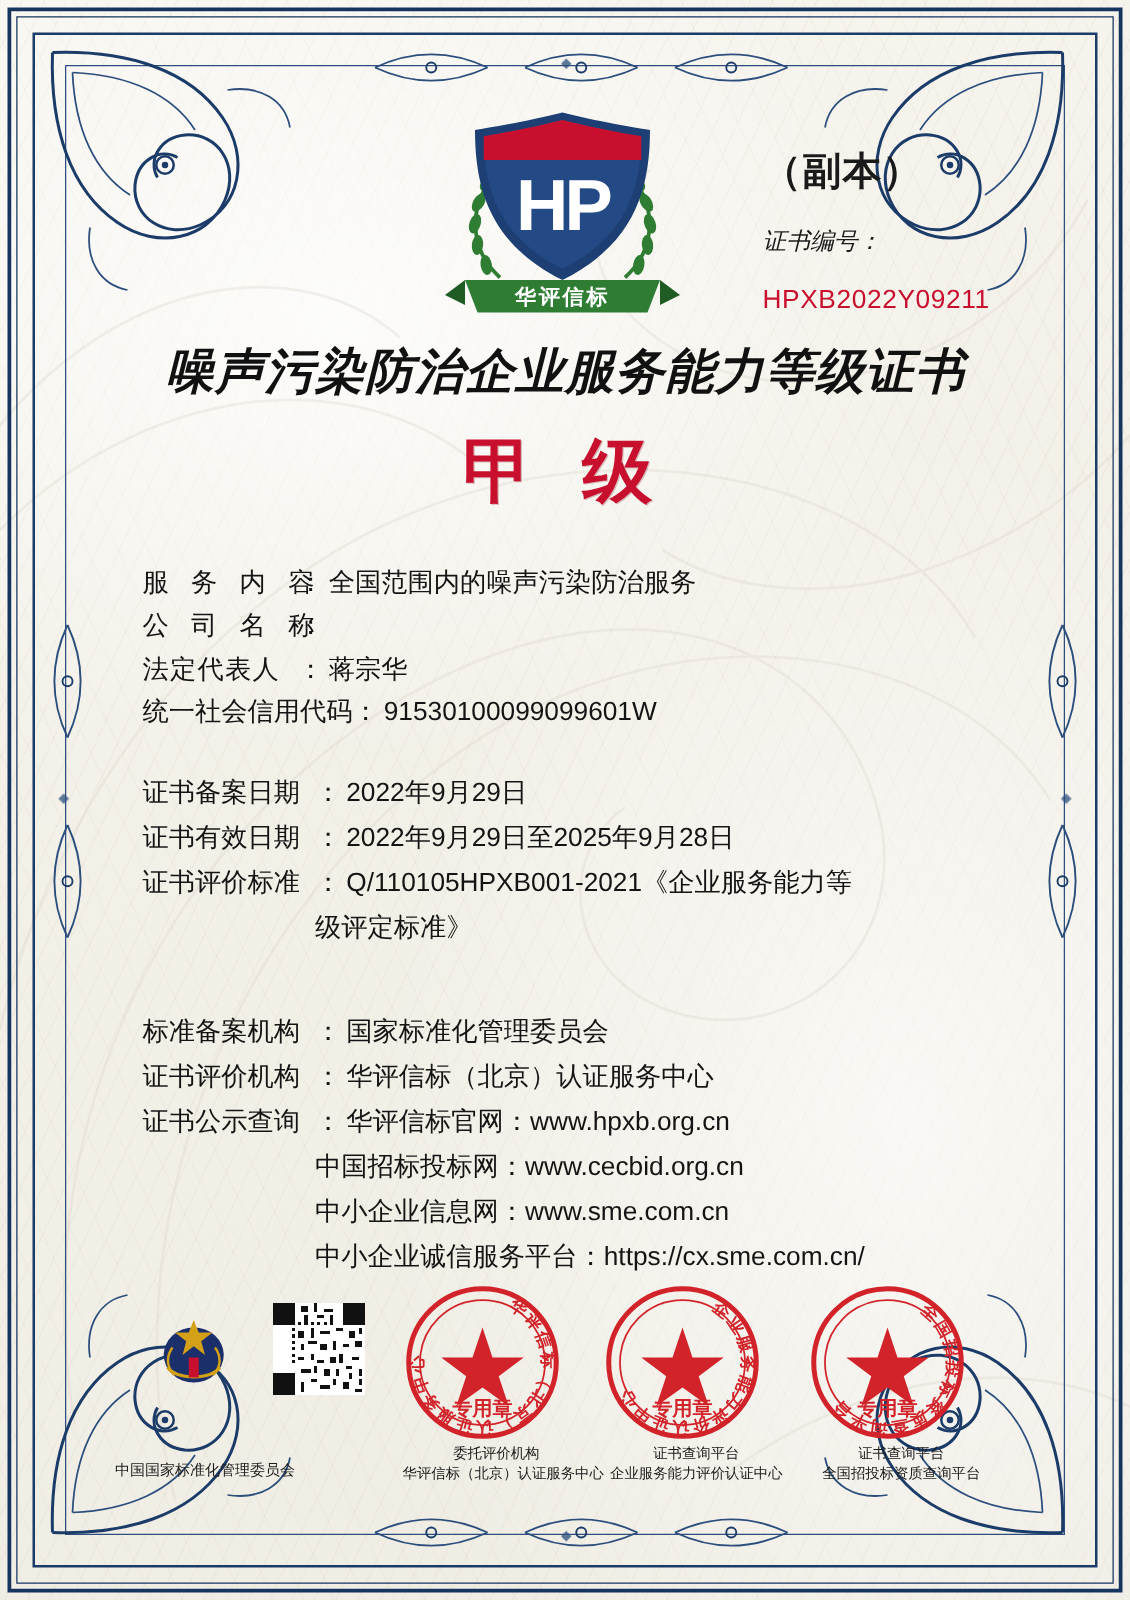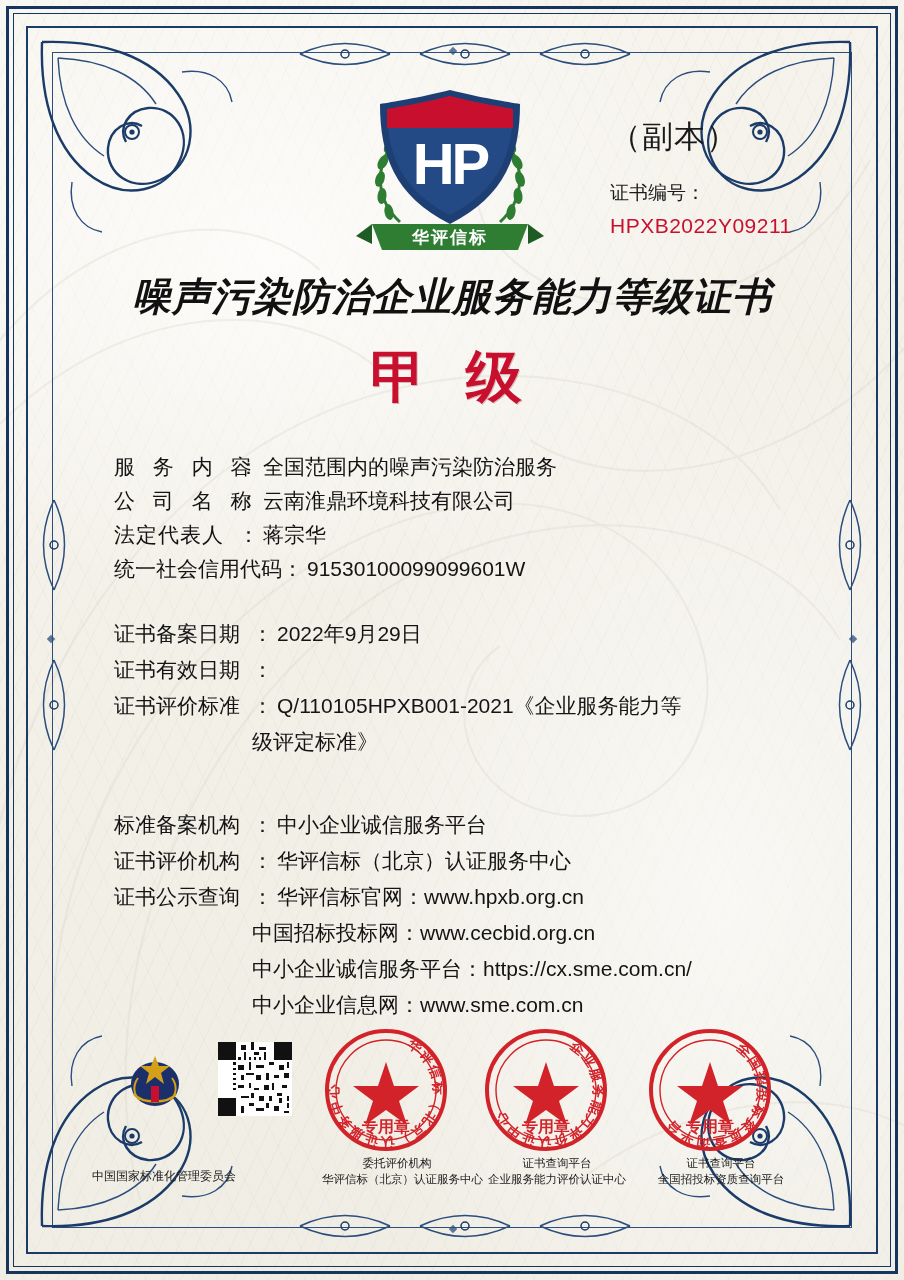--- a/index.html
+++ b/index.html
@@ -100,29 +100,30 @@
   }
   .header-right {
     position: absolute;
     left: 540px;
     top: 50px;
     width: 230px;
     text-align: left;
   }
   .copy-label {
     font-size: 31px;
-    font-weight: normal;
+    font-weight: bold;
     color: #1a1a1a;
     letter-spacing: 1px;
     margin-bottom: 22px;
   }
   .cert-no-label {
     font-size: 19px;
     color: #1a1a1a;
-    margin-bottom: 8px;
+    margin-bottom: 22px;
+    font-style: italic;
   }
   .cert-no-value {
     font-size: 21px;
     font-weight: normal;
     color: #c8102e;
     letter-spacing: 0.5px;
   }
 
   
   .main-title {
@@ -358,21 +359,20 @@
 
     <div class="info-block">
       <div class="info-row">
         <span class="info-label lbl-w4">服 务 内 容</span>
         <span class="info-colon">：</span>
         <span class="info-value">全国范围内的噪声污染防治服务</span>
       </div>
       <div class="info-row">
         <span class="info-label lbl-w4">公 司 名 称</span>
         <span class="info-colon">：</span>
-        <span class="info-value">云南淮鼎环境科技有限公司</span>
       </div>
       <div class="info-row">
         <span class="info-label lbl-w5">法定代表人</span>
         <span class="info-colon">：</span>
         <span class="info-value">蒋宗华</span>
       </div>
       <div class="info-row">
         <span class="info-label" style="width:auto;">统一社会信用代码</span>
         <span class="info-colon">：</span>
         <span class="info-value">91530100099099601W</span>
@@ -381,48 +381,49 @@
 
     <div class="info-block block2">
       <div class="info-row">
         <span class="info-label">证书备案日期</span>
         <span class="info-colon">：</span>
         <span class="info-value">2022年9月29日</span>
       </div>
       <div class="info-row">
         <span class="info-label">证书有效日期</span>
         <span class="info-colon">：</span>
+        <span class="info-value">2022年9月29日至2025年9月28日</span>
       </div>
       <div class="info-row">
         <span class="info-label">证书评价标准</span>
         <span class="info-colon">：</span>
         <span class="info-value">Q/110105HPXB001-2021《企业服务能力等</span>
       </div>
       <div class="sub-line">级评定标准》</div>
     </div>
 
     <div class="info-block block3">
       <div class="info-row">
         <span class="info-label">标准备案机构</span>
         <span class="info-colon">：</span>
-        <span class="info-value">中小企业诚信服务平台</span>
+        <span class="info-value">国家标准化管理委员会</span>
       </div>
       <div class="info-row">
         <span class="info-label">证书评价机构</span>
         <span class="info-colon">：</span>
         <span class="info-value">华评信标（北京）认证服务中心</span>
       </div>
       <div class="info-row">
         <span class="info-label">证书公示查询</span>
         <span class="info-colon">：</span>
         <span class="info-value">华评信标官网：www.hpxb.org.cn</span>
       </div>
       <div class="sub-line">中国招标投标网：www.cecbid.org.cn</div>
+      <div class="sub-line">中小企业信息网：www.sme.com.cn</div>
       <div class="sub-line">中小企业诚信服务平台：https://cx.sme.com.cn/</div>
-      <div class="sub-line">中小企业信息网：www.sme.com.cn</div>
     </div>
 
     <div class="footer">
 
       <div class="footer-item" style="left:40px; top:22px; width:90px;">
         <svg class="natl-emblem" viewBox="0 0 58 62">
           <ellipse cx="29" cy="36" rx="24" ry="22" fill="#1b2f6b"></ellipse>
           <path d="M29,8 L33,18 L44,18 L35,25 L38,36 L29,29 L20,36 L23,25 L14,18 L25,18 Z" fill="#d4a017"></path>
           <path d="M8,46 C16,56 42,56 50,46" fill="none" stroke="#d4a017" stroke-width="2.4"></path>
           <path d="M12,30 C6,38 8,48 14,52" fill="none" stroke="#d4a017" stroke-width="2"></path>

